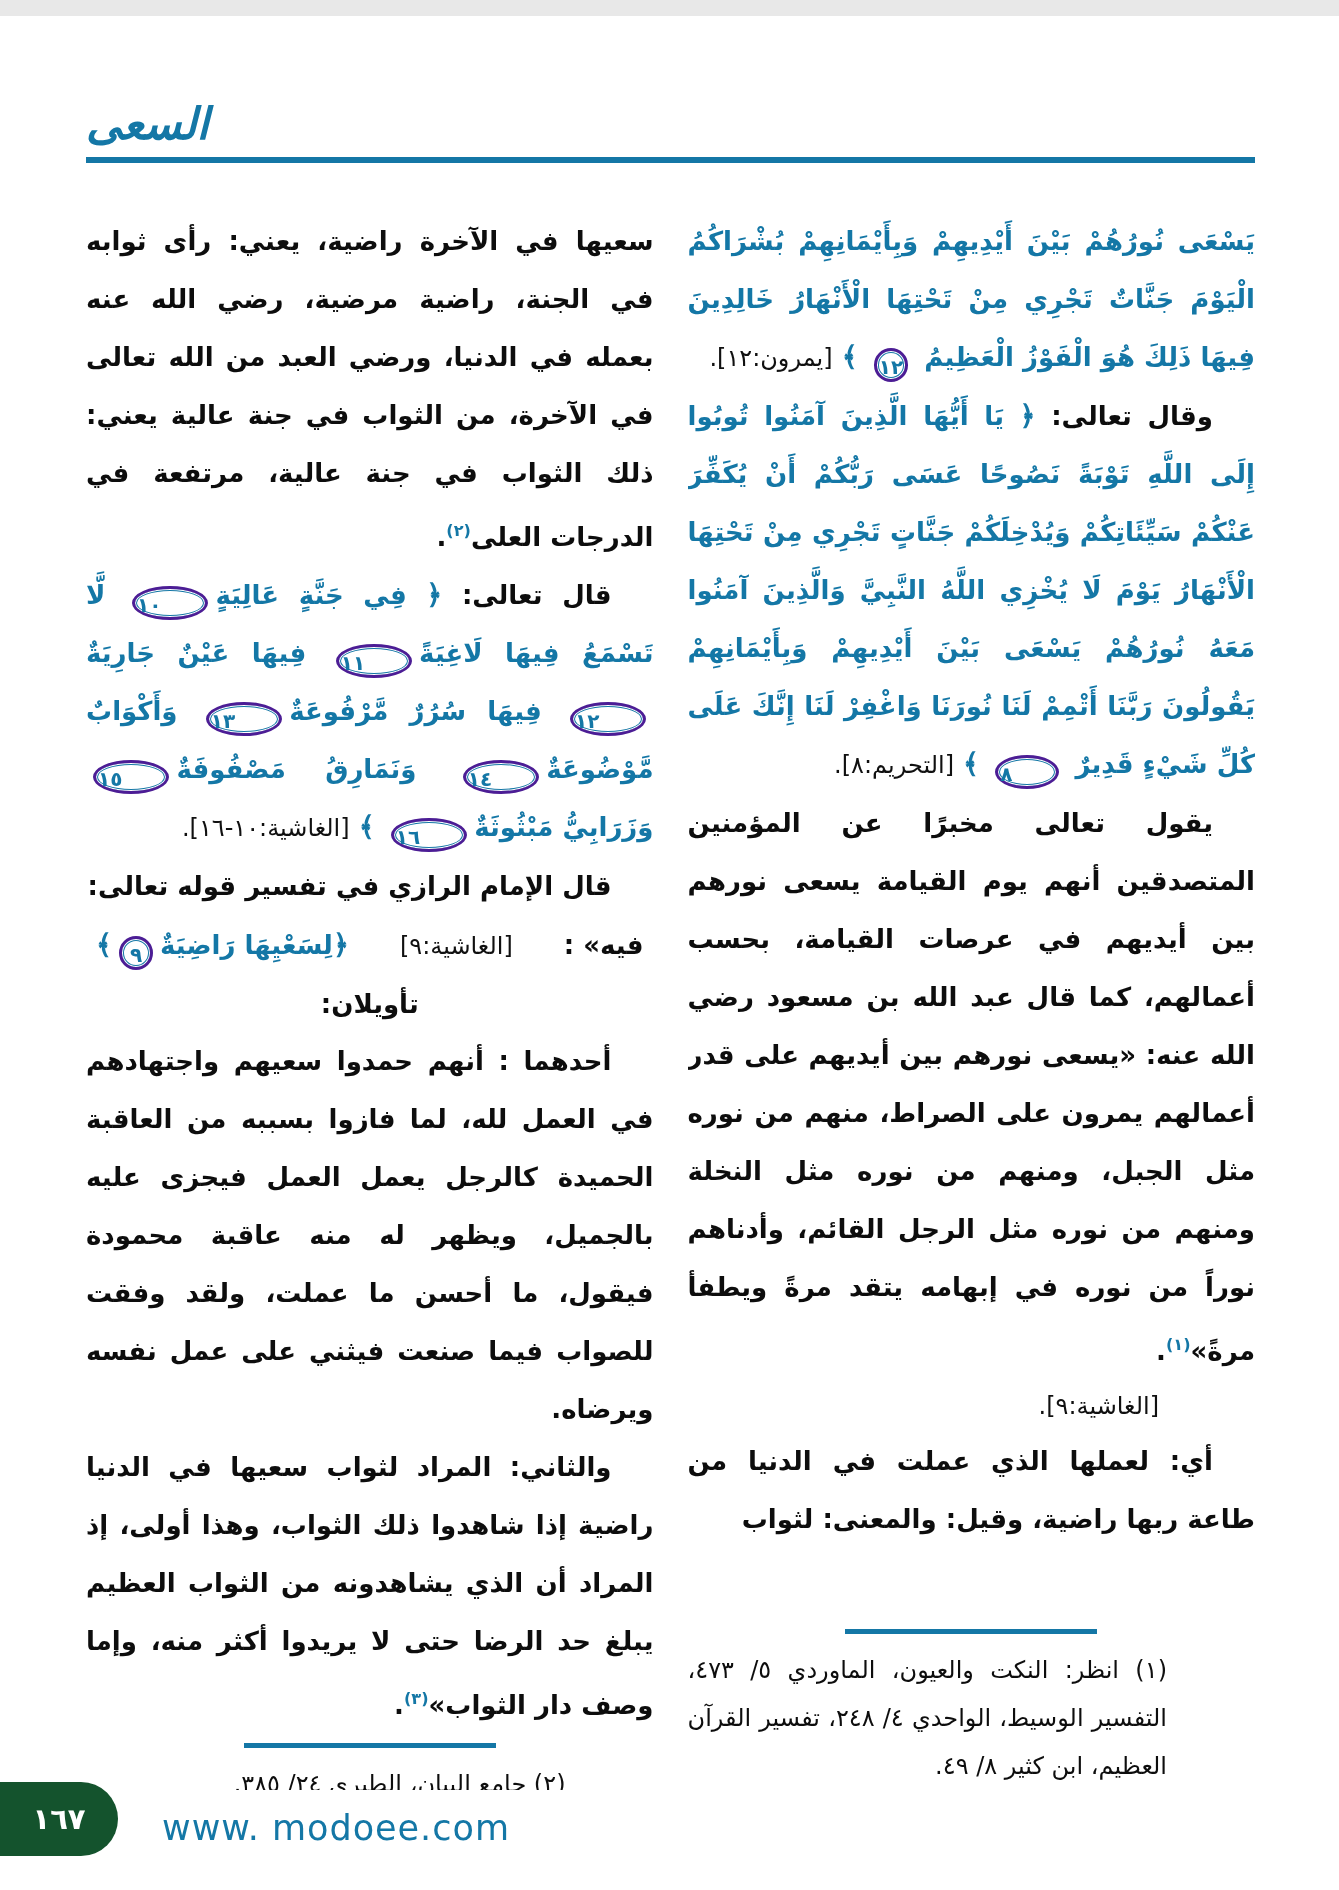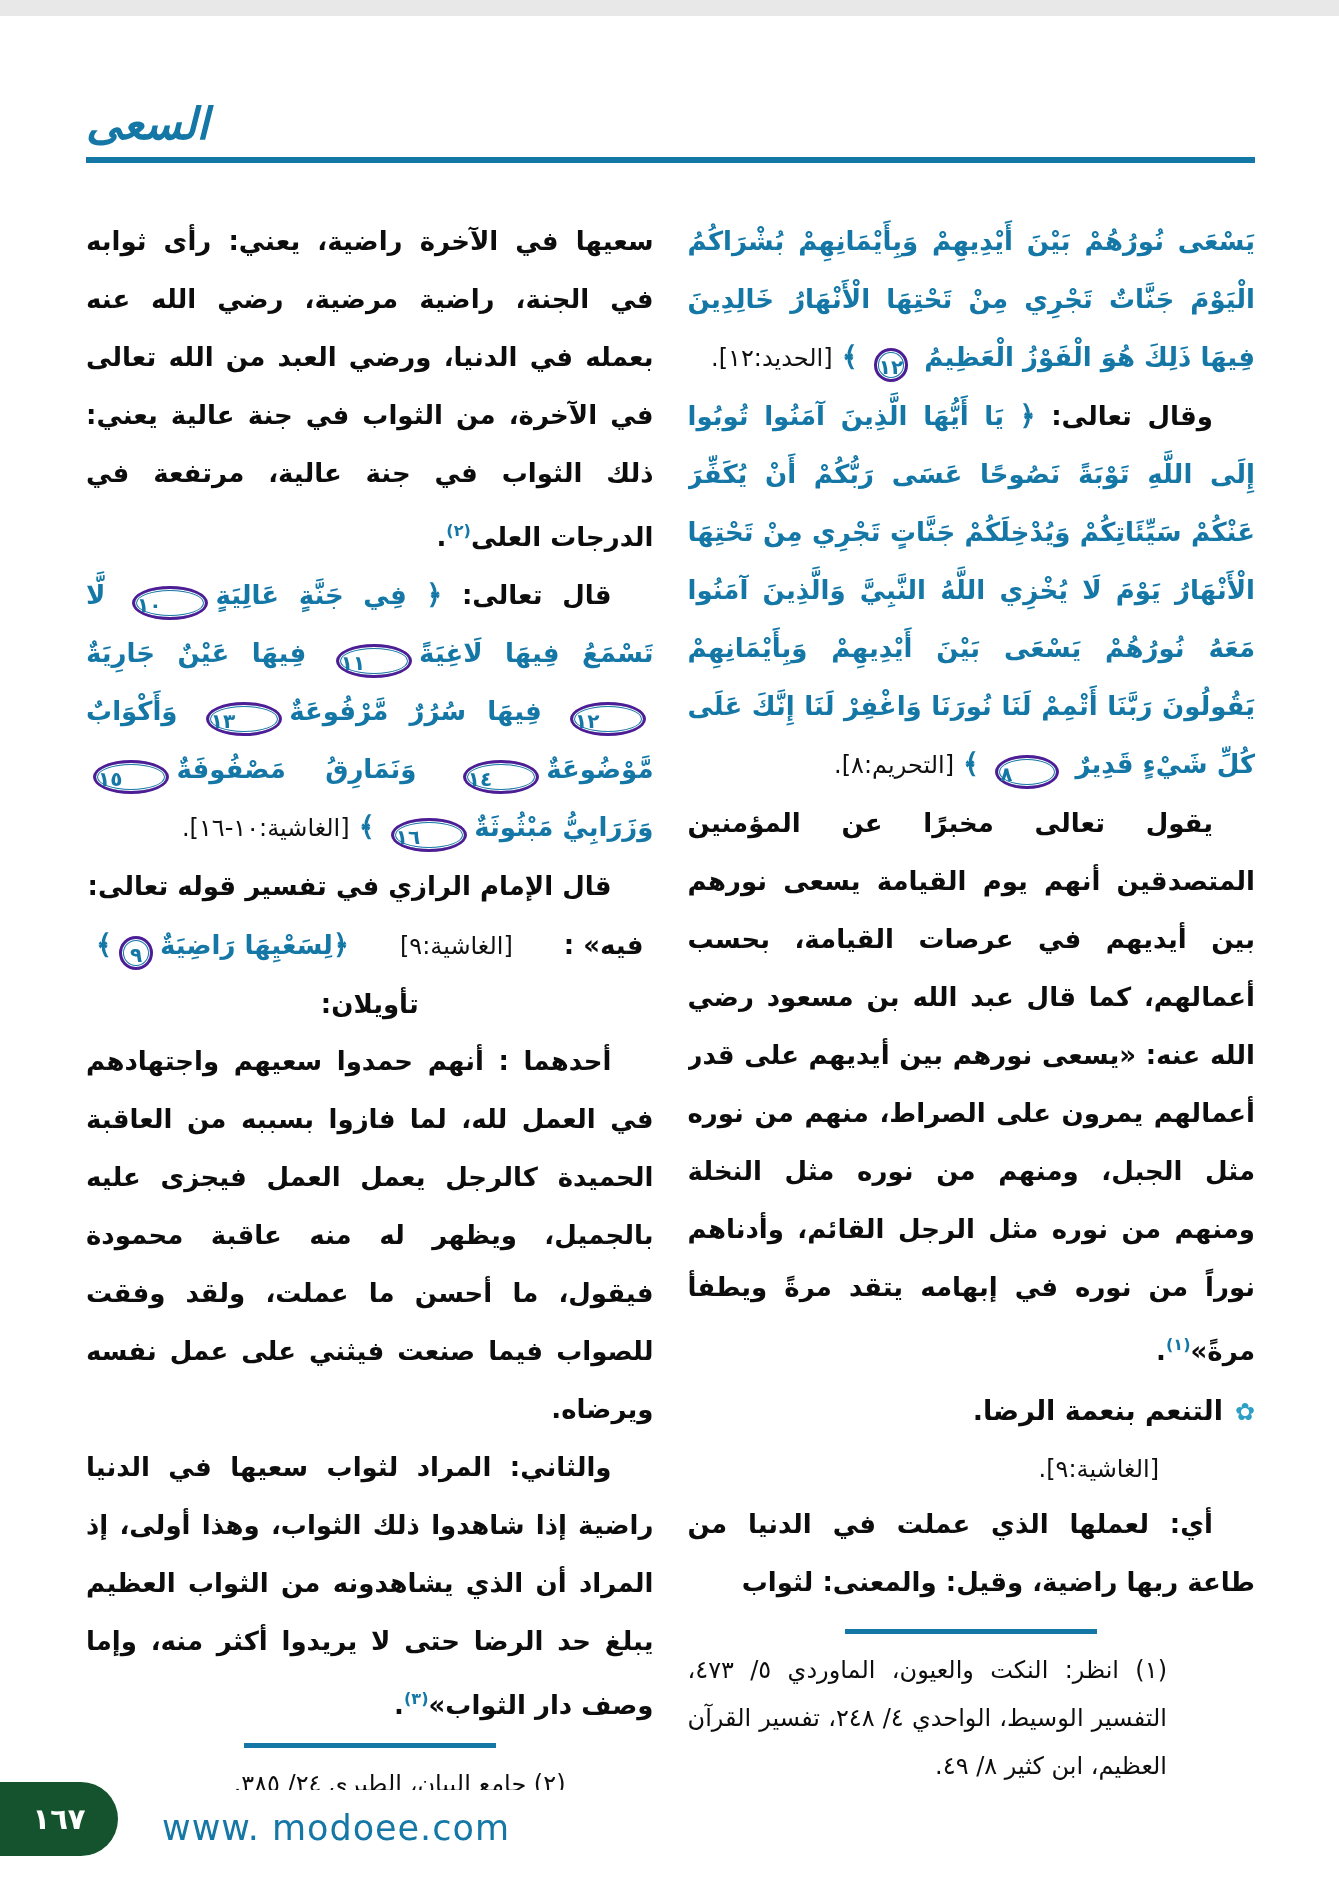--- a/index.html
+++ b/index.html
@@ -89,39 +89,36 @@
   </div>
 
   <div class="columns">
 
     <div class="col">
 
       <p class="body-p">
         <span class="quran">يَسْعَى نُورُهُمْ بَيْنَ أَيْدِيهِمْ وَبِأَيْمَانِهِمْ بُشْرَاكُمُ الْيَوْمَ جَنَّاتٌ تَجْرِي مِنْ تَحْتِهَا الْأَنْهَارُ خَالِدِينَ فِيهَا ذَلِكَ هُوَ الْفَوْزُ الْعَظِيمُ</span>
         <span class="ayah-badge">١٢</span>
         <span class="q-bracket">﴾</span>
-        <span class="ref">[الحديد:١٢].</span>
+        <span class="ref">[يمرون:١٢].</span>
       </p>
 
       <p class="body-p indent">
         <span class="lead">وقال تعالى:</span>
         <span class="q-bracket">﴿</span>
         <span class="quran">يَا أَيُّهَا الَّذِينَ آمَنُوا تُوبُوا إِلَى اللَّهِ تَوْبَةً نَصُوحًا عَسَى رَبُّكُمْ أَنْ يُكَفِّرَ عَنْكُمْ سَيِّئَاتِكُمْ وَيُدْخِلَكُمْ جَنَّاتٍ تَجْرِي مِنْ تَحْتِهَا الْأَنْهَارُ يَوْمَ لَا يُخْزِي اللَّهُ النَّبِيَّ وَالَّذِينَ آمَنُوا مَعَهُ نُورُهُمْ يَسْعَى بَيْنَ أَيْدِيهِمْ وَبِأَيْمَانِهِمْ يَقُولُونَ رَبَّنَا أَتْمِمْ لَنَا نُورَنَا وَاغْفِرْ لَنَا إِنَّكَ عَلَى كُلِّ شَيْءٍ قَدِيرٌ</span>
         <span class="ayah-badge">٨</span>
         <span class="q-bracket">﴾</span>
         <span class="ref">[التحريم:٨].</span>
       </p>
 
       <p class="body-p indent">
         <span>يقول تعالى مخبرًا عن المؤمنين المتصدقين أنهم يوم القيامة يسعى نورهم بين أيديهم في عرصات القيامة، بحسب أعمالهم، كما قال عبد الله بن مسعود رضي الله عنه: «يسعى نورهم بين أيديهم على قدر أعمالهم يمرون على الصراط، منهم من نوره مثل الجبل، ومنهم من نوره مثل النخلة ومنهم من نوره مثل الرجل القائم، وأدناهم نوراً من نوره في إبهامه يتقد مرةً ويطفأ مرةً»</span><span class="fn-marker-sup">(١)</span><span>.</span>
       </p>
 
-      <p class="topic-heading">
-        <span class="flower">✿</span><span>التنعم بنعمة الرضا.</span>
-      </p>
 
 
       <p class="ref-line ref">[الغاشية:٩].</p>
 
       <p class="body-p indent">أي: لعملها الذي عملت في الدنيا من طاعة ربها راضية، وقيل: والمعنى: لثواب</p>
 
       <div class="fn-block">
         <hr class="fn-sep">
         <p class="fn-entry">
           <span class="fn-num">(١)</span>

